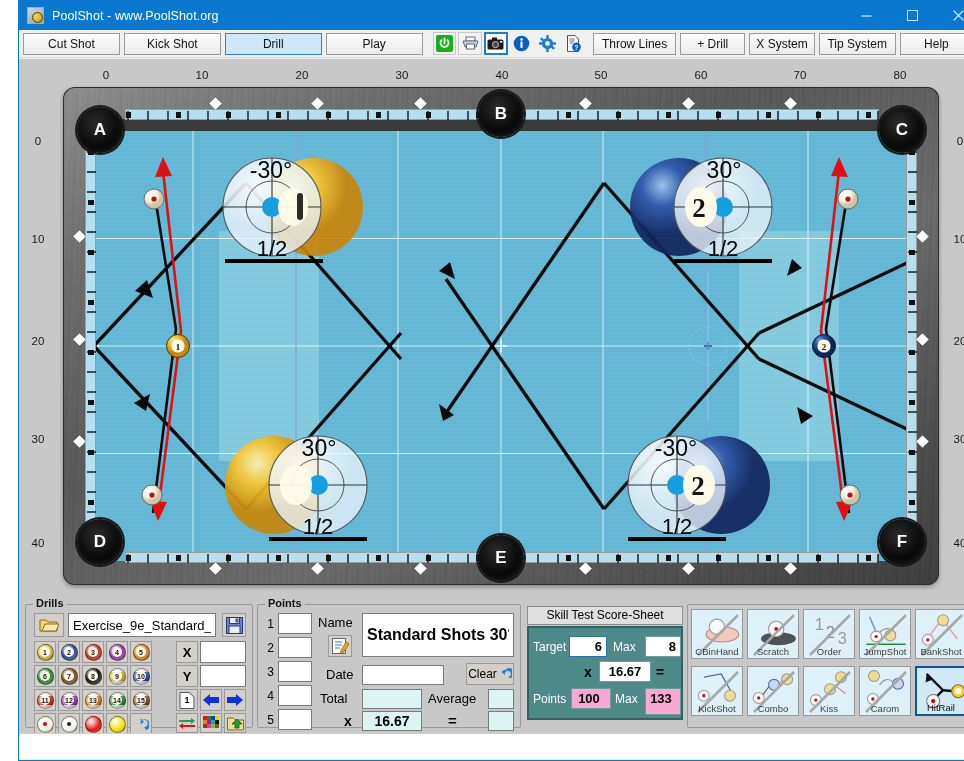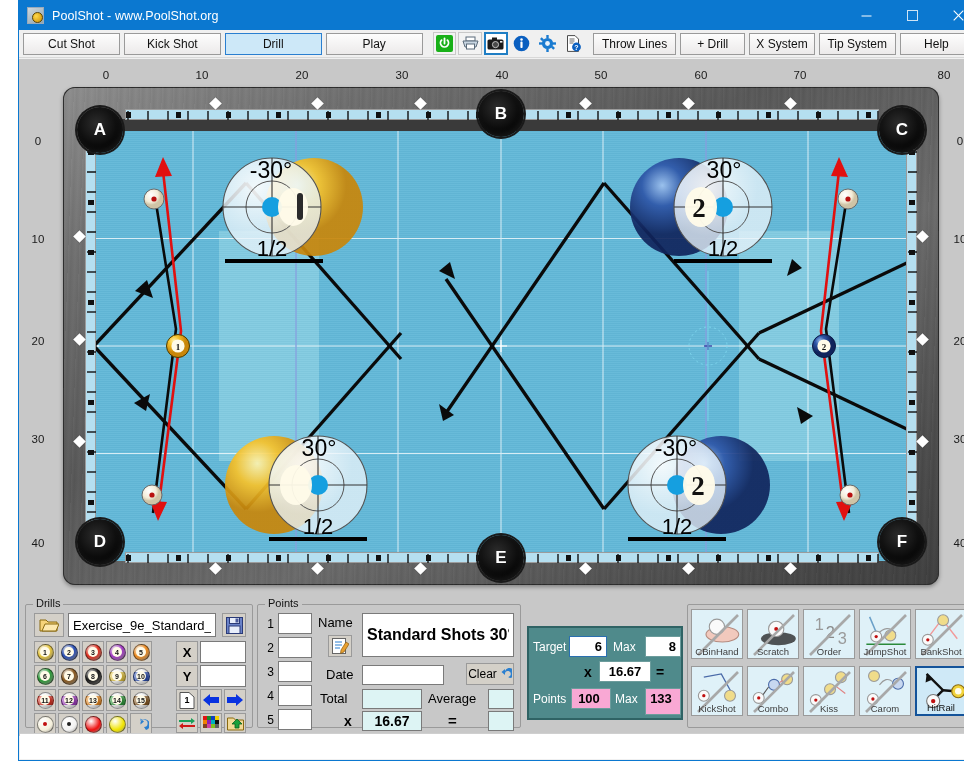--- a/index.html
+++ b/index.html
@@ -135,21 +135,21 @@
   .bottom{
     position:absolute; left:0; top:595px; width:962px; height:140px;
     background:#c8c8c8;
   }
   .group{
     position:absolute; border:1px solid #9a9a9a; border-radius:2px;
     background:#c8c8c8;
   }
   .group > .glabel{
     position:absolute; top:-8px; left:7px; background:#c8c8c8;
-    font-size:11px; padding:0 3px; color:#111;
+    font-size:11px; padding:0 3px; color:#111;font-weight:bold;
   }
   .tinput{
     background:#fff;border:1px solid #7a7a7a; font-size:12px;
     font-family:"Liberation Sans",sans-serif; padding:1px 4px;
   }
   .ball-btn{
     width:22px;height:22px;border:1px solid #9a9a9a;background:#d4d0c8;
     display:flex;align-items:center;justify-content:center;cursor:pointer;
   }
   .ball{
@@ -300,21 +300,21 @@
   <div class="tablewrap">
 
     <div class="axis-lbl" style="left:76px;top:10px;width:22px;">0</div>
     <div class="axis-lbl" style="left:172px;top:10px;width:22px;">10</div>
     <div class="axis-lbl" style="left:272px;top:10px;width:22px;">20</div>
     <div class="axis-lbl" style="left:372px;top:10px;width:22px;">30</div>
     <div class="axis-lbl" style="left:472px;top:10px;width:22px;">40</div>
     <div class="axis-lbl" style="left:571px;top:10px;width:22px;">50</div>
     <div class="axis-lbl" style="left:671px;top:10px;width:22px;">60</div>
     <div class="axis-lbl" style="left:770px;top:10px;width:22px;">70</div>
-    <div class="axis-lbl" style="left:914px;top:10px;width:22px;">80</div>
+    <div class="axis-lbl" style="left:870px;top:10px;width:22px;">80</div>
 
     <div class="axis-lbl" style="left:6px;top:76px;width:26px;">0</div>
     <div class="axis-lbl" style="left:6px;top:174px;width:26px;">10</div>
     <div class="axis-lbl" style="left:6px;top:276px;width:26px;">20</div>
     <div class="axis-lbl" style="left:6px;top:374px;width:26px;">30</div>
     <div class="axis-lbl" style="left:6px;top:478px;width:26px;">40</div>
 
     <div class="axis-lbl" style="left:928px;top:76px;width:26px;">0</div>
     <div class="axis-lbl" style="left:928px;top:174px;width:26px;">10</div>
     <div class="axis-lbl" style="left:928px;top:276px;width:26px;">20</div>
@@ -963,20 +963,21 @@
       <div style="position:absolute;left:170px;top:86px;font-size:13px;">Average</div>
       <input class="tinput" style="position: absolute; left: 230px; top: 84px; width: 26px; height: 20px; background: rgb(221, 244, 244);" readonly="" value="">
 
       <div style="position:absolute;left:86px;top:108px;font-size:14px;font-weight:bold;">x</div>
       <input class="tinput" style="position: absolute; left: 104px; top: 106px; width: 60px; height: 20px; background: rgb(221, 244, 244); font-size: 14px; font-weight: bold; text-align: center;" value="16.67">
       <div style="position:absolute;left:190px;top:107px;font-size:15px;font-weight:bold;">=</div>
       <input class="tinput" style="position: absolute; left: 230px; top: 106px; width: 26px; height: 20px; background: rgb(221, 244, 244);" readonly="" value="">
     </div>
 
     <div style="position:absolute;left:508px;top:10px;width:156px;height:114px;">
+      <div class="skill-title">Skill Test Score-Sheet</div>
       <div class="skillbox" style="position:absolute;left:0;top:20px;width:156px;height:94px;">
         <div class="skill-lbl" style="position:absolute;left:4px;top:12px;">Target</div>
         <div class="skill-field" style="position:absolute;left:40px;top:8px;width:38px;height:21px;line-height:20px;">6</div>
         <div class="skill-lbl" style="position:absolute;left:84px;top:12px;">Max</div>
         <div class="skill-field" style="position:absolute;left:116px;top:8px;width:36px;height:21px;line-height:20px;border:1px solid #6c9c9c;">8</div>
 
         <div class="skill-lbl blk" style="position:absolute;left:55px;top:36px;">x</div>
         <div class="skill-field" style="position:absolute;left:70px;top:33px;width:52px;height:21px;line-height:20px;text-align:center;padding:0;border:1px solid #6c9c9c;">16.67</div>
         <div class="skill-lbl blk" style="position:absolute;left:127px;top:36px;">=</div>
 

